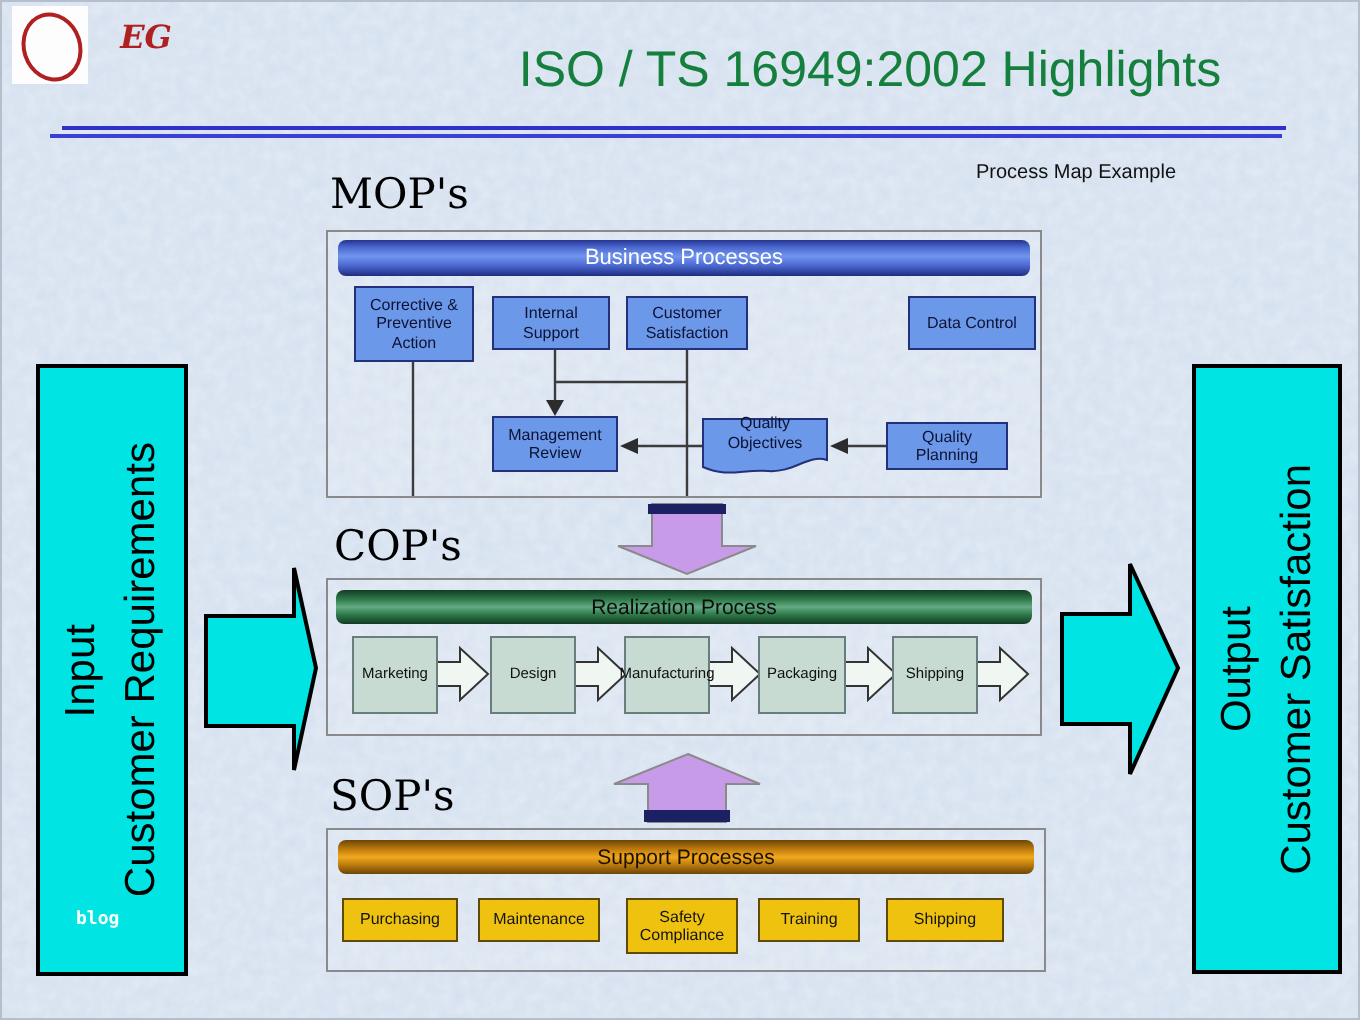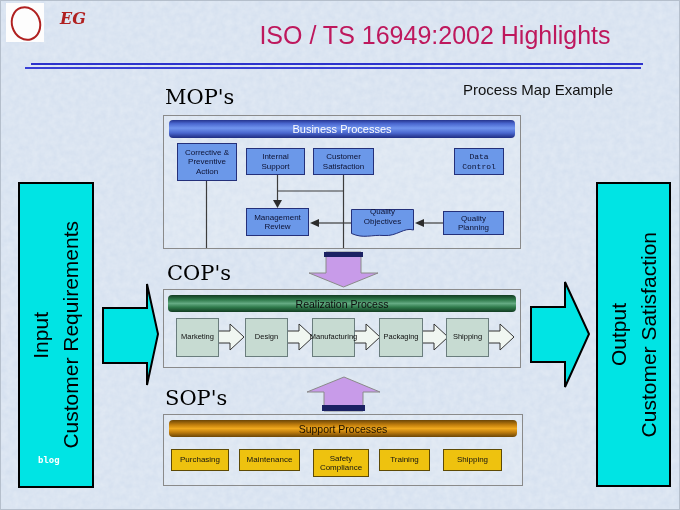--- a/index.html
+++ b/index.html
@@ -10,24 +10,24 @@
 
   
   .logo{left:5px;top:2px;width:38px;height:39px;background:#fdfdfd;z-index:4;}
   .logo-oval{position:absolute;left:5px;top:3px;width:26px;height:31px;border:2px solid #b02020;
              border-radius:50%;transform:rotate(-18deg);}
   .logo-eg{position:absolute;left:0;top:6px;width:38px;text-align:center;
            font-family:"DejaVu Serif",serif;font-style:italic;font-weight:bold;
            font-size:16px;color:#b02020;padding-left:48px;}
 
   
-  .title{left:188px;top:20px;width:492px;text-align:center;font-size:25px;color:#be185d;z-index:4;}
+  .title{left:188px;top:20px;width:492px;text-align:center;font-size:25px;color:#15803d;z-index:4;}
   .rule1{left:30px;top:62px;width:612px;height:2px;background:#2d32cc;z-index:4;}
   .rule2{left:24px;top:66px;width:616px;height:2px;background:#3a40d6;z-index:4;}
-  .subtitle{left:437px;top:80px;width:200px;text-align:center;font-size:15px;color:#111;z-index:4;}
+  .subtitle{left:437px;top:80px;width:200px;text-align:center;font-size:10px;color:#111;z-index:4;}
 
   
   .sec-label{font-family:"DejaVu Serif",serif;font-size:21px;color:#000;z-index:4;}
   .mop-label{left:164px;top:84px;}
   .cop-label{left:166px;top:260px;}
   .sop-label{left:164px;top:385px;}
 
   
   .frame{border:1px solid #8a8a8a;z-index:1;background:rgba(255,255,255,0.12);}
   .mop-frame{left:162px;top:114px;width:358px;height:134px;}
@@ -47,21 +47,21 @@
   .pbox{z-index:3;display:flex;align-items:center;justify-content:center;text-align:center;
         line-height:1.18;padding:1px;}
   .blue{background:#6b98e9;border:1px solid #24307a;color:#0d1233;font-size:8px;}
   .sage{background:#c7dbd2;border:1px solid #6a7d7d;color:#101010;font-size:7.5px;white-space:nowrap;}
   .gold{background:#eec20f;border:1px solid #5e4a04;color:#141414;font-size:8px;}
 
   .b-capa{left:176px;top:142px;width:60px;height:38px;}
   .b-ia{left:245px;top:147px;width:59px;height:27px;}
   .b-cs{left:312px;top:147px;width:61px;height:27px;}
   .b-dc{left:390px;top:147px;width:55px;height:27px;}
-  .b-data{left:453px;top:147px;width:50px;height:27px;font-family:Liberation Mono, monospace;}
+  .b-data{left:453px;top:147px;width:64px;height:27px;}
   .b-mr{left:245px;top:207px;width:63px;height:28px;}
   .b-qp{left:442px;top:210px;width:61px;height:24px;}
   .b-qo{left:350px;top:208px;width:63px;height:30px;background:none;border:none;}
   .b-qo svg{position:absolute;left:0;top:0;}
   .b-qo span{position:relative;z-index:1;padding-bottom:15px;}
 
   .c-mark{left:175px;top:317px;width:43px;height:39px;}
   .c-des{left:244px;top:317px;width:43px;height:39px;}
   .c-man{left:311px;top:317px;width:43px;height:39px;}
   .c-pack{left:378px;top:317px;width:44px;height:39px;}

